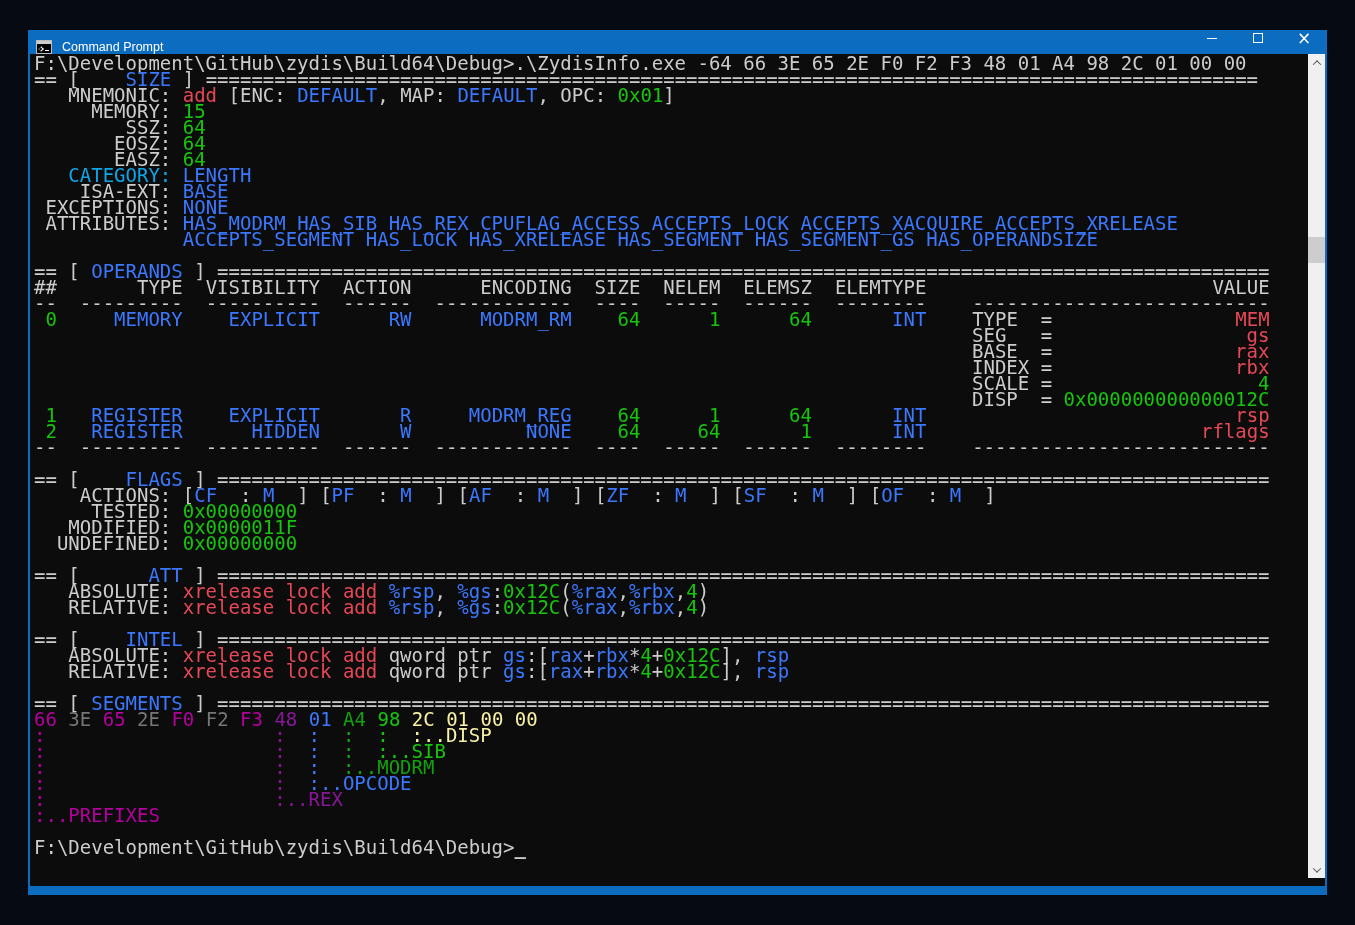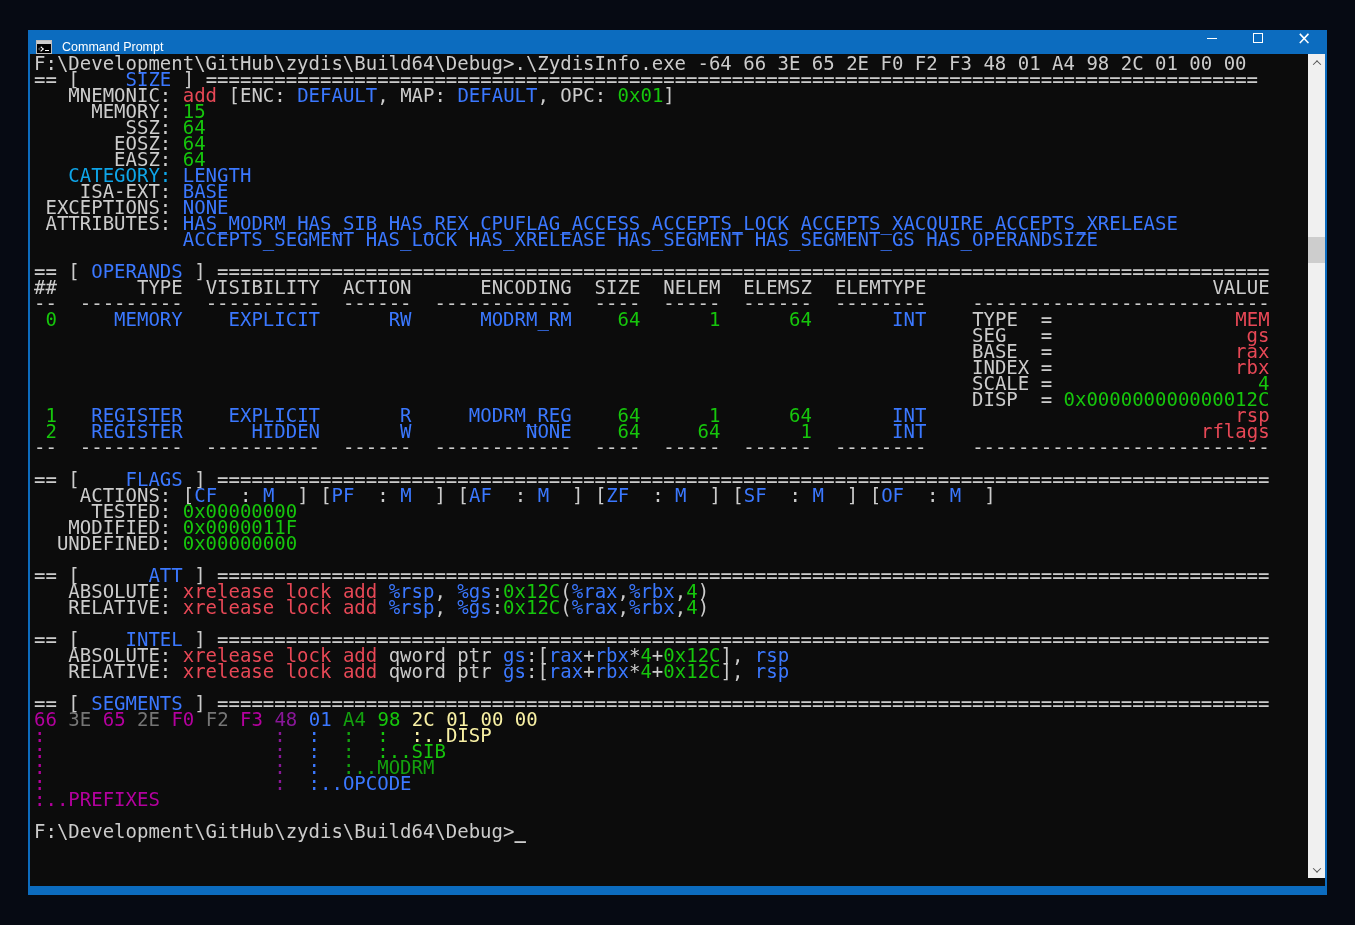--- a/index.html
+++ b/index.html
@@ -109,20 +109,21 @@
           <div class="line"><span style="color: rgb(204, 204, 204);">== [</span>    <span style="color: rgb(59, 120, 255);">INTEL</span> <span style="color: rgb(204, 204, 204);">]</span> <span style="color: rgb(204, 204, 204);">============================================================================================</span></div>
           <div class="line">   <span style="color: rgb(204, 204, 204);">ABSOLUTE:</span> <span style="color: rgb(231, 72, 86);">xrelease lock add</span> <span style="color: rgb(204, 204, 204);">qword ptr</span> <span style="color: rgb(59, 120, 255);">gs</span><span style="color: rgb(204, 204, 204);">:[</span><span style="color: rgb(59, 120, 255);">rax</span><span style="color: rgb(204, 204, 204);">+</span><span style="color: rgb(59, 120, 255);">rbx</span><span style="color: rgb(204, 204, 204);">*</span><span style="color: rgb(22, 198, 12);">4</span><span style="color: rgb(204, 204, 204);">+</span><span style="color: rgb(22, 198, 12);">0x12C</span><span style="color: rgb(204, 204, 204);">],</span> <span style="color: rgb(59, 120, 255);">rsp</span></div>
           <div class="line">   <span style="color: rgb(204, 204, 204);">RELATIVE:</span> <span style="color: rgb(231, 72, 86);">xrelease lock add</span> <span style="color: rgb(204, 204, 204);">qword ptr</span> <span style="color: rgb(59, 120, 255);">gs</span><span style="color: rgb(204, 204, 204);">:[</span><span style="color: rgb(59, 120, 255);">rax</span><span style="color: rgb(204, 204, 204);">+</span><span style="color: rgb(59, 120, 255);">rbx</span><span style="color: rgb(204, 204, 204);">*</span><span style="color: rgb(22, 198, 12);">4</span><span style="color: rgb(204, 204, 204);">+</span><span style="color: rgb(22, 198, 12);">0x12C</span><span style="color: rgb(204, 204, 204);">],</span> <span style="color: rgb(59, 120, 255);">rsp</span></div>
           <div class="line">&nbsp;</div>
           <div class="line"><span style="color: rgb(204, 204, 204);">== [</span> <span style="color: rgb(59, 120, 255);">SEGMENTS</span> <span style="color: rgb(204, 204, 204);">]</span> <span style="color: rgb(204, 204, 204);">============================================================================================</span></div>
           <div class="line"><span style="color: rgb(180, 0, 158);">66</span> <span style="color: rgb(118, 118, 118);">3E</span> <span style="color: rgb(180, 0, 158);">65</span> <span style="color: rgb(118, 118, 118);">2E</span> <span style="color: rgb(180, 0, 158);">F0</span> <span style="color: rgb(118, 118, 118);">F2</span> <span style="color: rgb(180, 0, 158);">F3</span> <span style="color: rgb(136, 23, 152);">48</span> <span style="color: rgb(59, 120, 255);">01</span> <span style="color: rgb(19, 161, 14);">A4</span> <span style="color: rgb(22, 198, 12);">98</span> <span style="color: rgb(249, 241, 165);">2C</span> <span style="color: rgb(249, 241, 165);">01</span> <span style="color: rgb(249, 241, 165);">00</span> <span style="color: rgb(249, 241, 165);">00</span></div>
           <div class="line"><span style="color: rgb(180, 0, 158);">:</span>                    <span style="color: rgb(136, 23, 152);">:</span>  <span style="color: rgb(59, 120, 255);">:</span>  <span style="color: rgb(19, 161, 14);">:</span>  <span style="color: rgb(22, 198, 12);">:</span>  <span style="color: rgb(249, 241, 165);">:..DISP</span></div>
           <div class="line"><span style="color: rgb(180, 0, 158);">:</span>                    <span style="color: rgb(136, 23, 152);">:</span>  <span style="color: rgb(59, 120, 255);">:</span>  <span style="color: rgb(19, 161, 14);">:</span>  <span style="color: rgb(22, 198, 12);">:..SIB</span></div>
           <div class="line"><span style="color: rgb(180, 0, 158);">:</span>                    <span style="color: rgb(136, 23, 152);">:</span>  <span style="color: rgb(59, 120, 255);">:</span>  <span style="color: rgb(19, 161, 14);">:..MODRM</span></div>
           <div class="line"><span style="color: rgb(180, 0, 158);">:</span>                    <span style="color: rgb(136, 23, 152);">:</span>  <span style="color: rgb(59, 120, 255);">:..OPCODE</span></div>
+          <div class="line"><span style="color: rgb(180, 0, 158);">:</span>                    <span style="color: rgb(136, 23, 152);">:..REX</span></div>
           <div class="line"><span style="color: rgb(180, 0, 158);">:..PREFIXES</span></div>
           <div class="line">&nbsp;</div>
           <div class="line"><span style="color: rgb(204, 204, 204);">F:\Development\GitHub\zydis\Build64\Debug&gt;</span><span class="cursor" style="color: rgb(204, 204, 204);">_</span></div>
         </div>
       <div class="scrollbar">
         <div class="scroll-btn up">
           <span class="chev up"></span>
         </div>
         <div class="scroll-thumb"></div>
         <div class="scroll-btn down">

